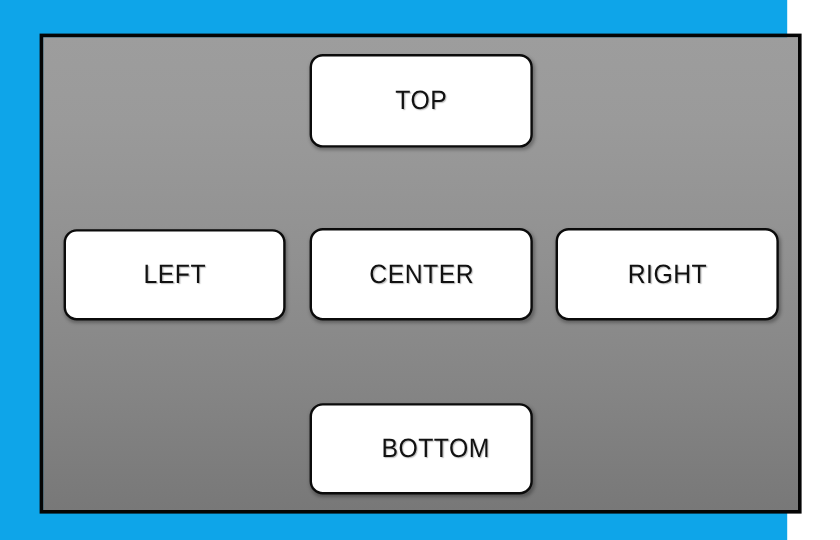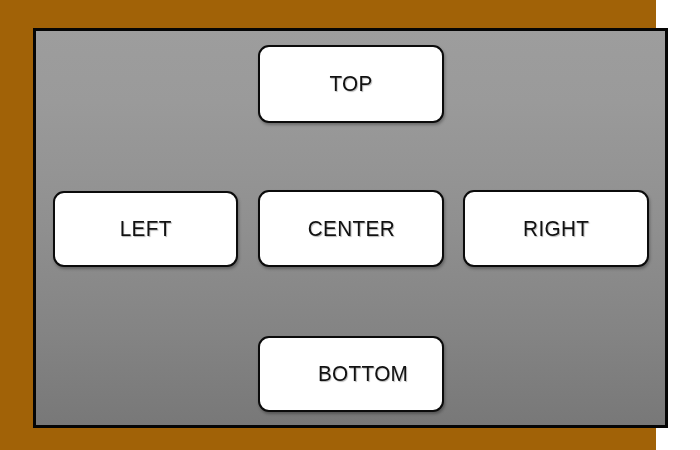--- a/index.html
+++ b/index.html
@@ -15,21 +15,21 @@
     font-family: "Liberation Sans", sans-serif;
     -webkit-font-smoothing: antialiased;
   }
 
   #stage {
     position: absolute;
     left: 0;
     top: 0;
     width: 656px;
     height: 450px;
-    background: #a16207;
+    background: #0ea5e9;
   }
 
   
   #panel {
     position: absolute;
     left: 33px;
     top: 28px;
     width: 635px;
     height: 400px;
     box-sizing: border-box;

